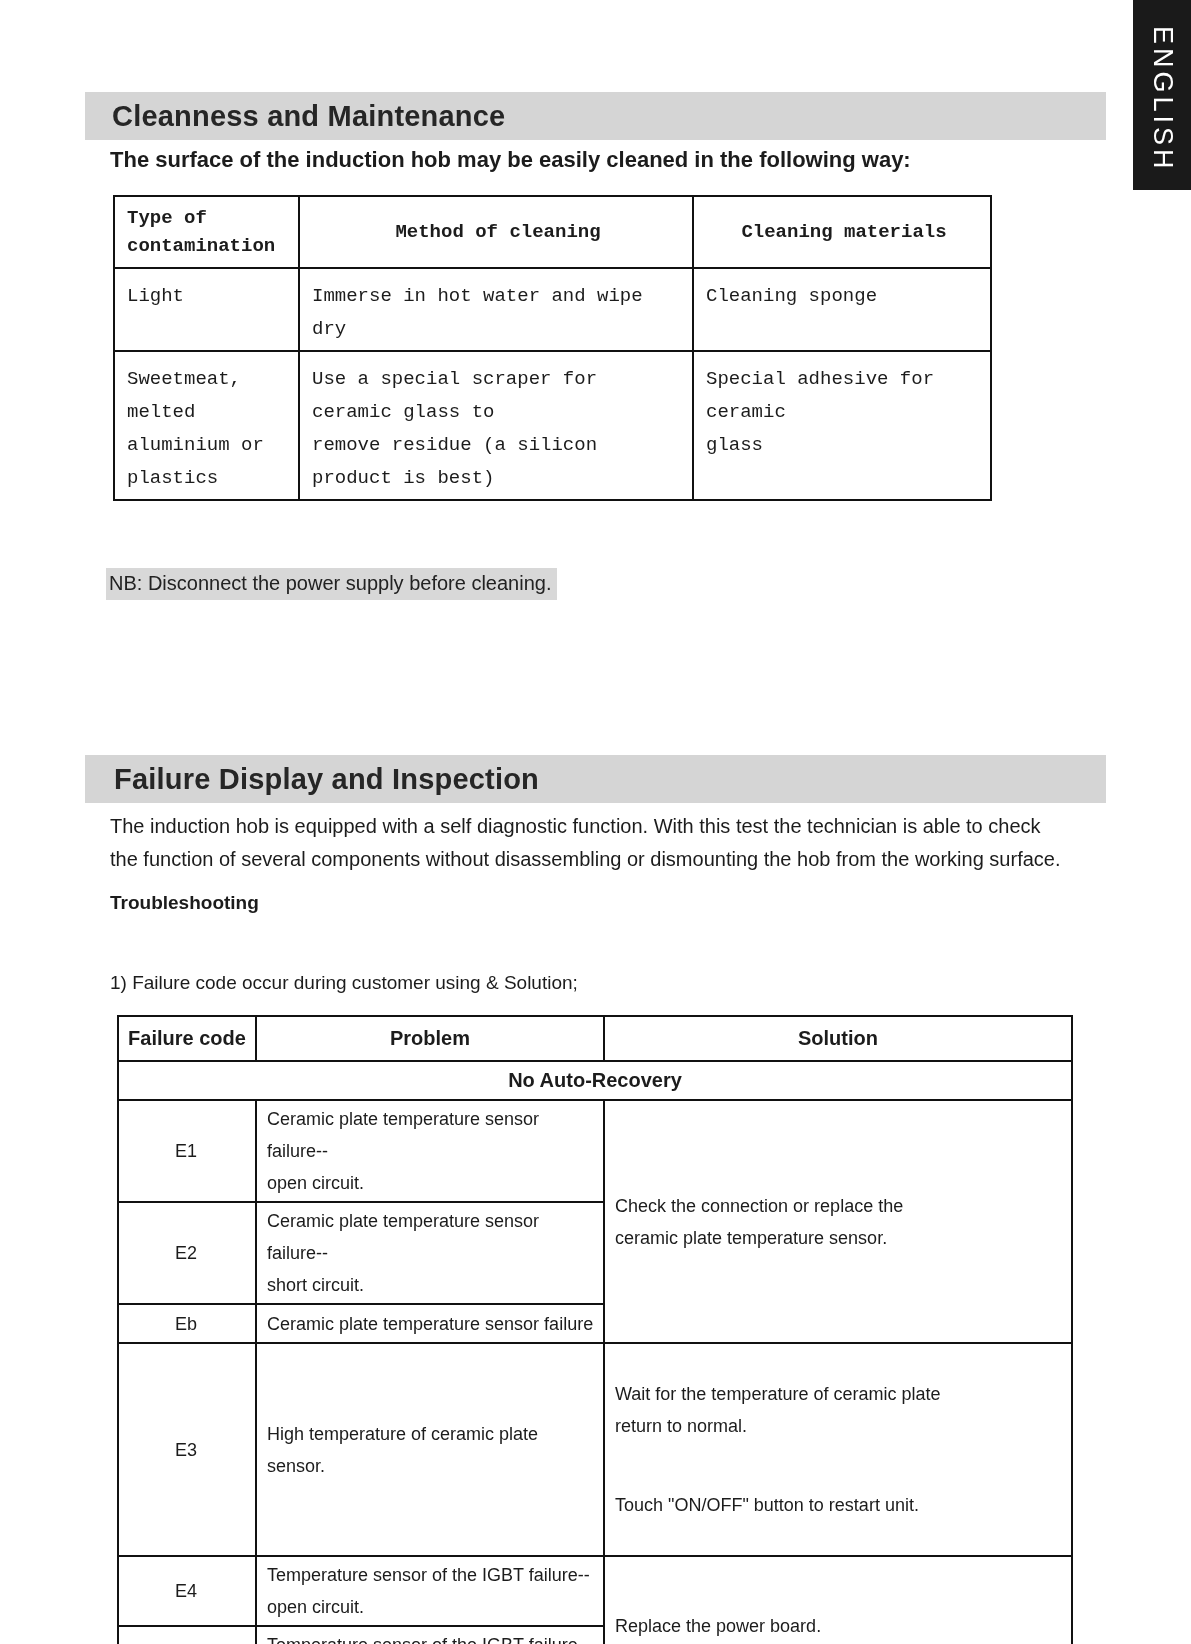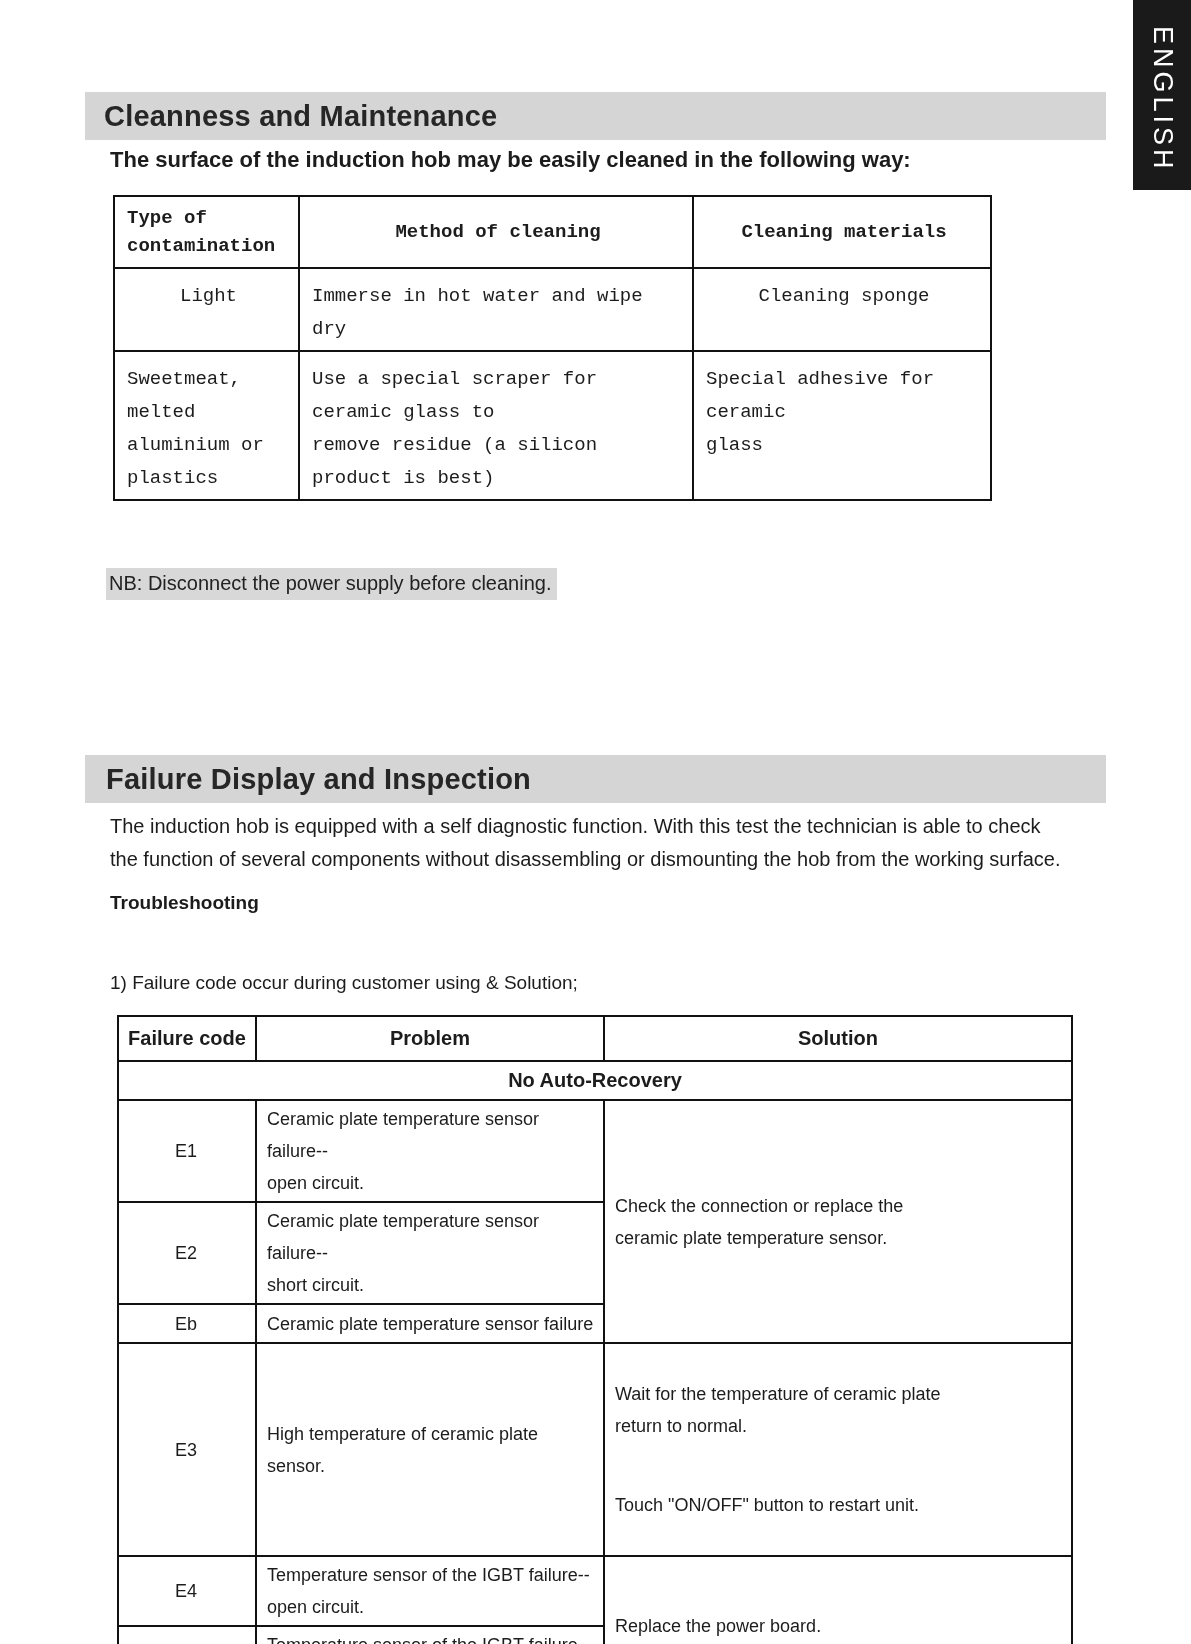--- a/index.html
+++ b/index.html
@@ -14,37 +14,37 @@
     display:flex;justify-content:center;align-items:flex-start;padding-top:26px;box-sizing:border-box;
   }
   .lang-tab span{
     writing-mode:vertical-rl;color:#ffffff;font-size:27px;letter-spacing:4px;font-weight:normal;
   }
   
   .title-bar{
     position:absolute;left:85px;width:1021px;height:48px;background:#d5d5d5;
     display:flex;align-items:center;box-sizing:border-box;padding-left:11px;
   }
-  .title-bar h1{margin:8px;font-size:29px;font-weight:bold;color:#262626;letter-spacing:0.2px;}
+  .title-bar h1{margin:16px;font-size:29px;font-weight:bold;color:#262626;letter-spacing:0.2px;}
   .bar-1{top:92px;}
   .bar-2{top:755px;padding-left:13px;}
 
   .intro{position:absolute;left:110px;top:147px;font-size:22px;font-weight:bold;white-space:nowrap;}
 
   table{border-collapse:collapse;table-layout:fixed;}
   td,th{border:2px solid #111111;box-sizing:border-box;font-weight:normal;}
 
   
   .table1{position:absolute;left:113px;top:195px;width:877px;font-family:Liberation Mono, monospace;}
   .table1 th,.table1 td{font-size:19px;line-height:33px;padding:4px 8px 4px 12px;}
   .table1 .hrow th{font-weight:bold;vertical-align:middle;}
   .table1 .hrow .h-type{text-align:left;white-space:pre-line;line-height:28px;}
   .table1 .hrow .h-center{text-align:center;}
   .table1 td{vertical-align:top;padding-top:11px;white-space:pre-line;text-align:left;}
-  .table1 .c-center{text-align:center;margin-top:28px;}
+  .table1 .c-center{margin-top:28px;}
   .t1r1{height:72px;} .t1r2{height:70px;} .t1r3{height:106px;} .t1r4{height:105px;}
 
   .nb{
     position:absolute;left:106px;top:568px;font-size:20px;background:#d8d8d8;
     padding:4px 6px 5px 3px;color:#222;
   }
 
   .para{position:absolute;left:110px;top:810px;font-size:20px;line-height:33px;white-space:pre-line;}
   .subhead{position:absolute;left:110px;top:892px;font-size:19px;font-weight:bold;}
   .listline{position:absolute;left:110px;top:972px;font-size:19px;}

